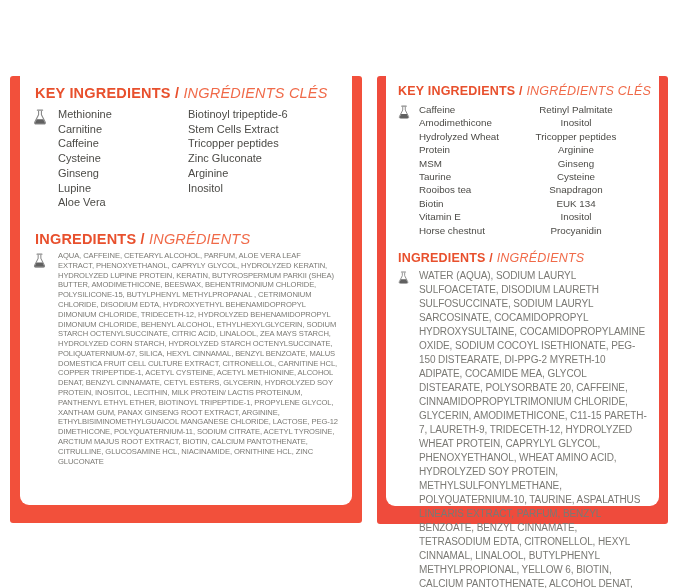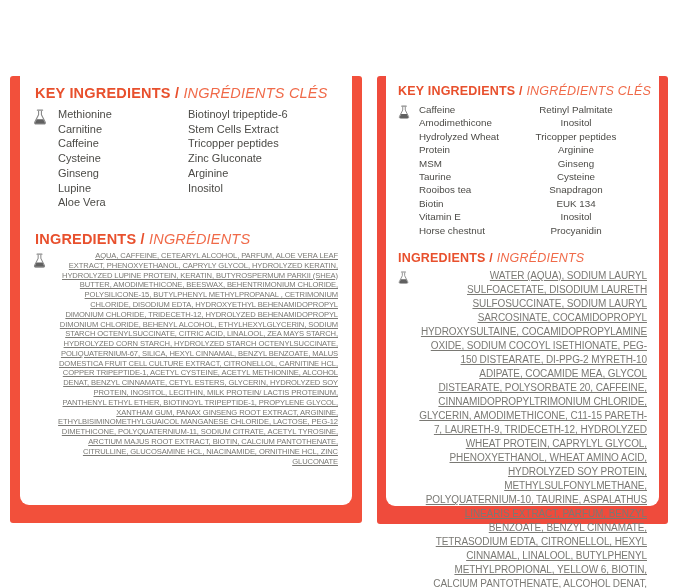--- a/index.html
+++ b/index.html
@@ -50,22 +50,21 @@
   .panel-right .key-row { margin-top: 5px; }
   .panel-right .key-col-1 { width: 92px; }
   .panel-right .key-col-2 { width: 130px; text-align: center; }
   .panel-right .key-item { font-size: 9.8px; line-height: 13.4px; }
 
   .ing-hdr-left  { margin-top: 21px; }
   .ing-hdr-right { margin-top: 14px; }
   .ing-row { margin-top: 4px; }
   .ing-text {
     color: var(--body-text);
-    text-align: right;
-    text-decoration: underline;
+    text-align: left;
   }
   .panel-left .ing-text {
     font-size: 7.6px; line-height: 9.8px; letter-spacing: -0.1px;
     width: 292px;
   }
   .panel-right .ing-text {
     font-size: 10px; line-height: 14px; letter-spacing: -0.1px;
     width: 240px;
   }
   .footnote {

